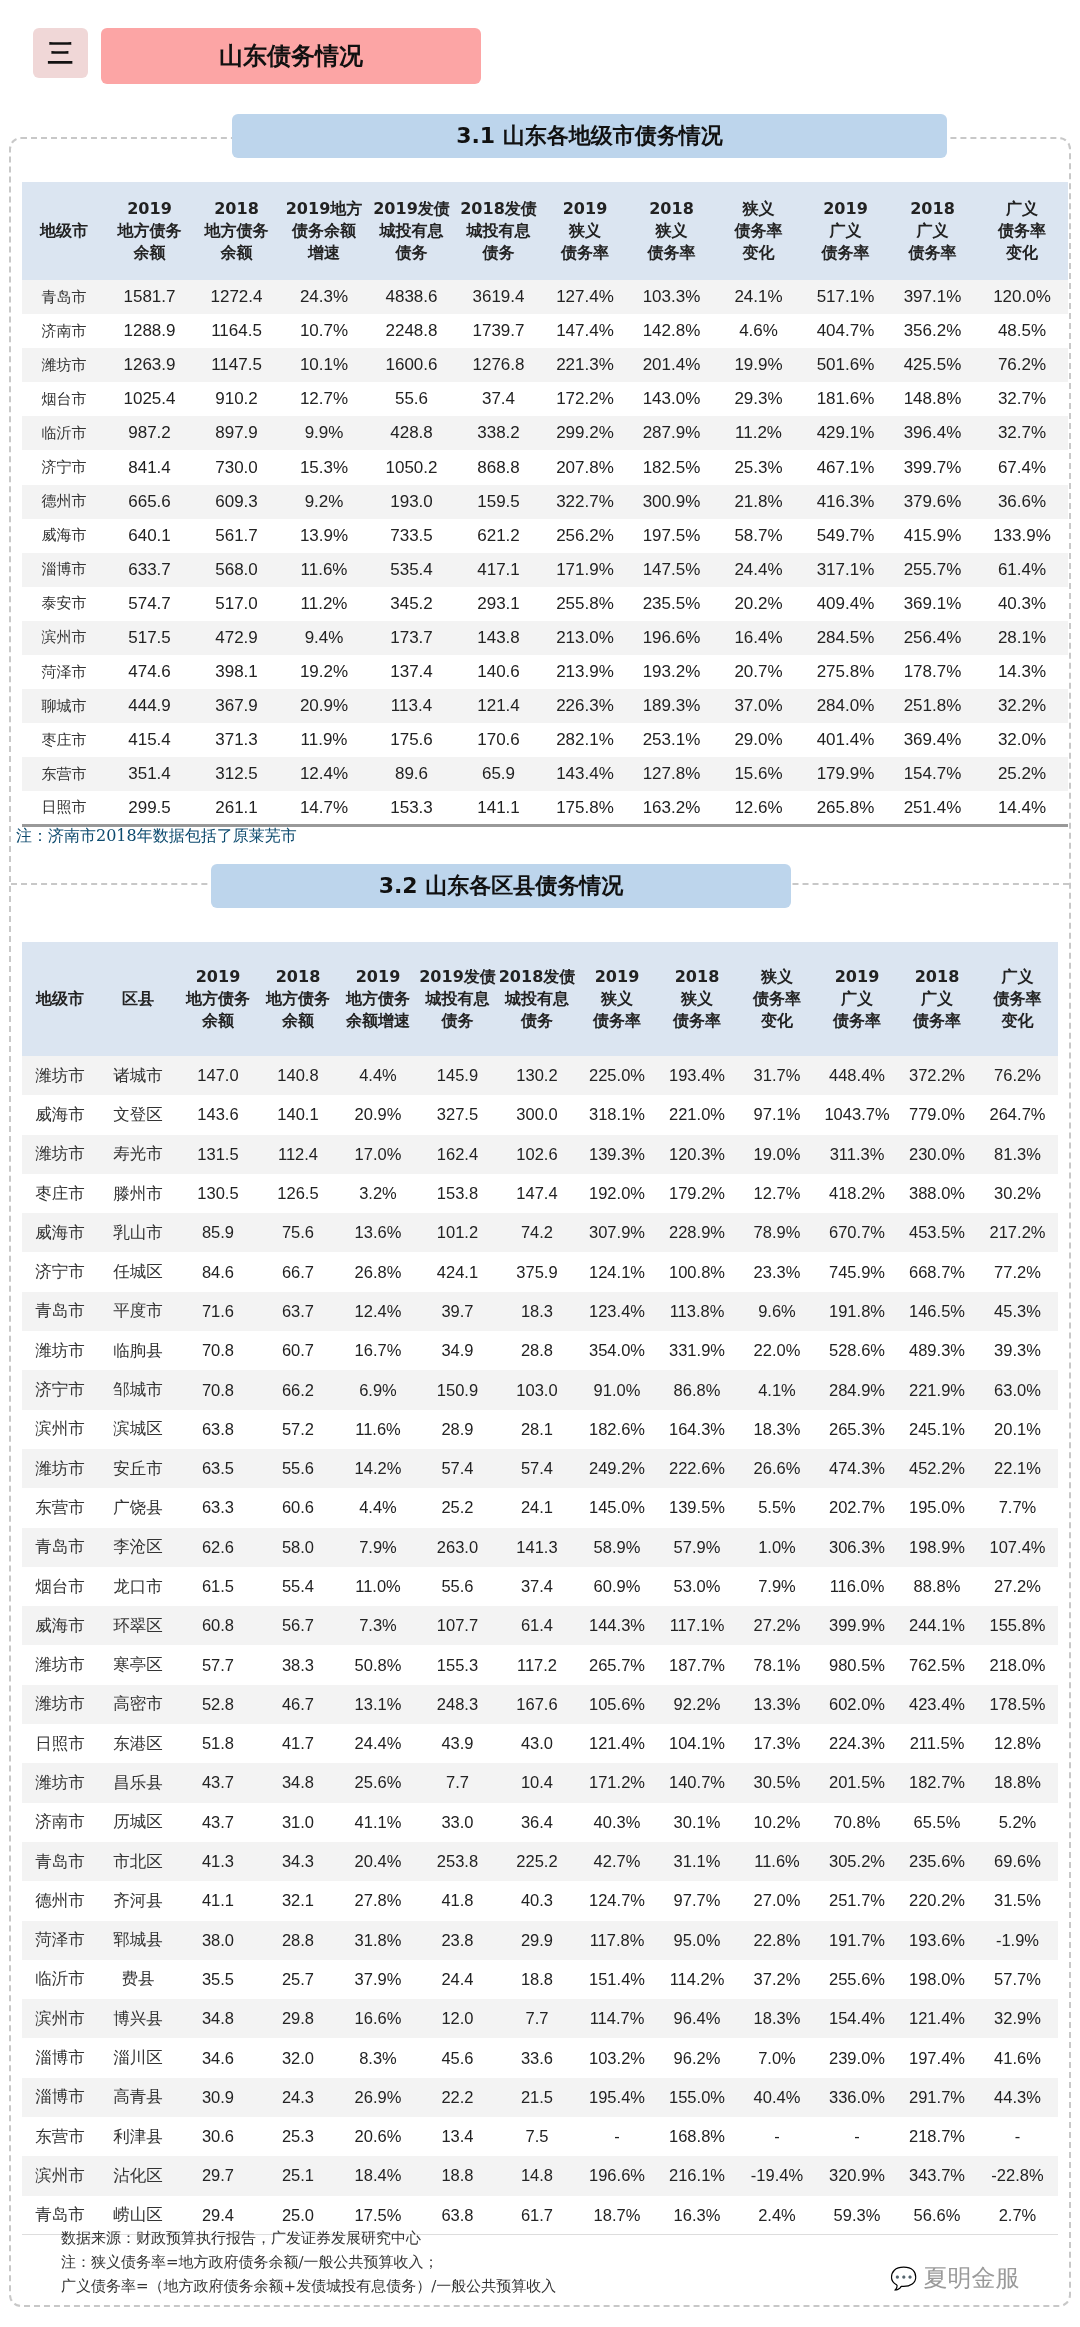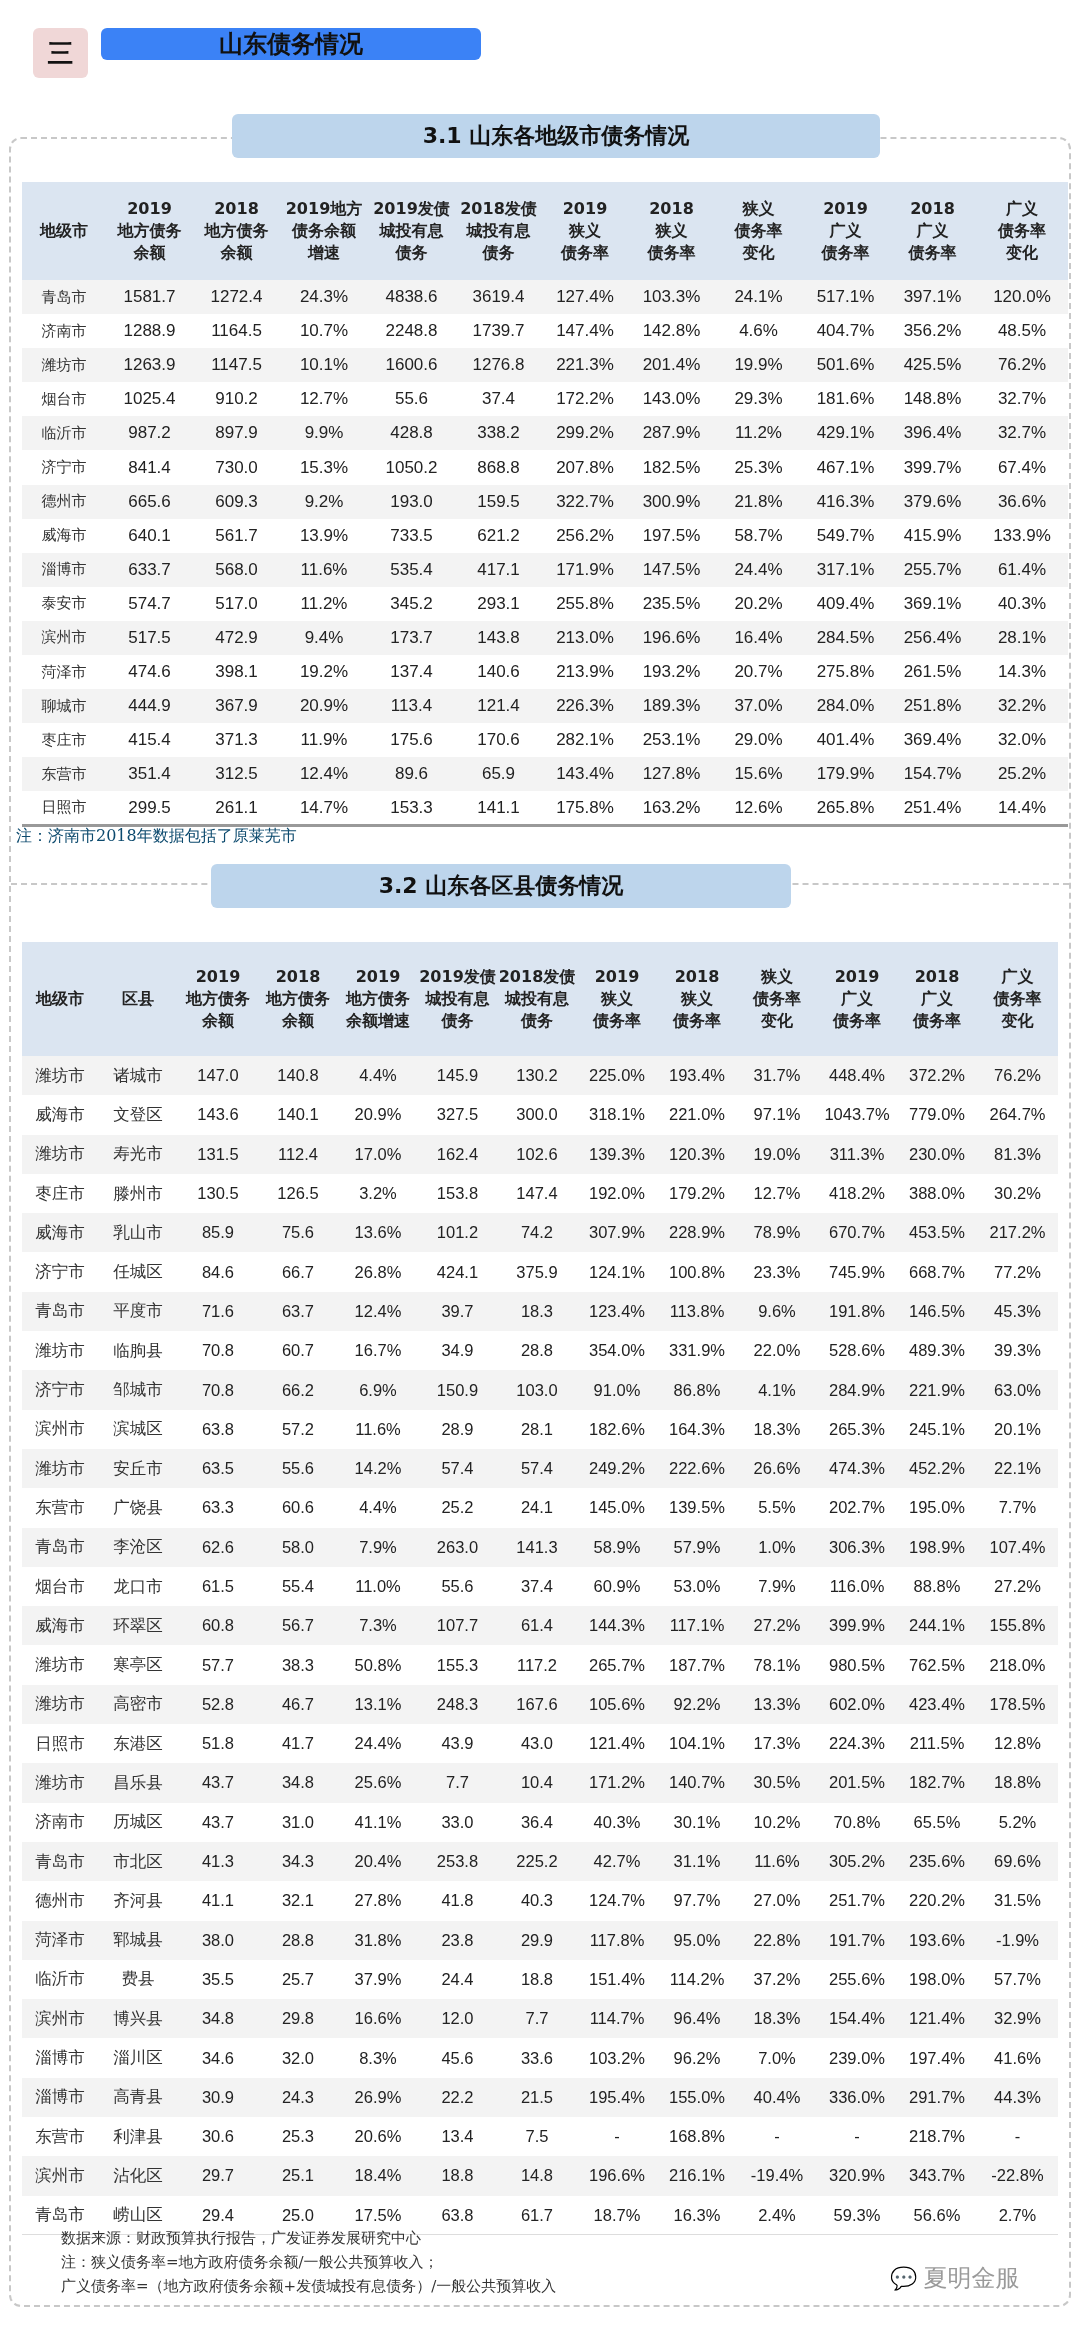--- a/index.html
+++ b/index.html
@@ -6,41 +6,41 @@
   html, body { width: 1080px; height: 2327px; background: #ffffff; overflow: hidden; }
   body { position: relative; font-family: "DejaVu Sans", sans-serif; color: #222; }
 
   .top-num {
     position: absolute; left: 33px; top: 28px; width: 55px; height: 50px;
     background: #f0d7d7; border-radius: 6px;
     display: flex; align-items: center; justify-content: center;
     font-weight: bold; font-size: 26px; color: #111;
   }
   .top-title {
-    position: absolute; left: 101px; top: 28px; width: 380px; height: 32px;
-    background: #3b82f6; border-radius: 6px;
+    position: absolute; left: 101px; top: 28px; width: 380px; height: 56px;
+    background: #fca5a5; border-radius: 6px;
     display: flex; align-items: center; justify-content: center;
     font-weight: bold; font-size: 24px; color: #111;
   }
 
   .frame {
     position: absolute; left: 9px; top: 137px; width: 1062px; height: 2170px;
     border: 2px dashed #c8c8c8; border-radius: 12px;
   }
   .mid-dash {
     position: absolute; left: 11px; top: 883px; width: 1058px; height: 0;
     border-top: 2px dashed #c8c8c8;
   }
 
   .sec-title {
     position: absolute; height: 44px; background: #bdd5ec; border-radius: 6px;
     display: flex; align-items: center; justify-content: center;
     font-weight: bold; font-size: 22px; color: #111;
   }
-  .sec1 { left: 232px; top: 114px; width: 648px; }
+  .sec1 { left: 232px; top: 114px; width: 715px; }
   .sec2 { left: 211px; top: 864px; width: 580px; }
 
   table { position: absolute; border-collapse: collapse; table-layout: fixed; }
   th { background: #dbe5f1; font-weight: bold; color: #222; text-align: center; vertical-align: middle; font-size: 16px; line-height: 22px; padding: 16px 1px; }
   td { text-align: center; vertical-align: middle; font-family: "Liberation Sans", sans-serif; font-size: 17px; color: #222; white-space: nowrap; }
   td.cn { font-family: "DejaVu Serif", serif; font-size: 15px; color: #333; }
   tbody tr:nth-child(odd) td { background: #f3f3f3; }
   tbody tr:nth-child(even) td { background: #ffffff; }
 
   .t1 { left: 22px; top: 182px; width: 1036px; border-bottom: 3px solid #999; }
@@ -314,21 +314,21 @@
         <td class="cn">菏泽市</td>
         <td>474.6</td>
         <td>398.1</td>
         <td>19.2%</td>
         <td>137.4</td>
         <td>140.6</td>
         <td>213.9%</td>
         <td>193.2%</td>
         <td>20.7%</td>
         <td>275.8%</td>
-        <td>261.5%</td>
+        <td>178.7%</td>
         <td>14.3%</td>
       </tr>
       <tr>
         <td class="cn">聊城市</td>
         <td>444.9</td>
         <td>367.9</td>
         <td>20.9%</td>
         <td>113.4</td>
         <td>121.4</td>
         <td>226.3%</td>

